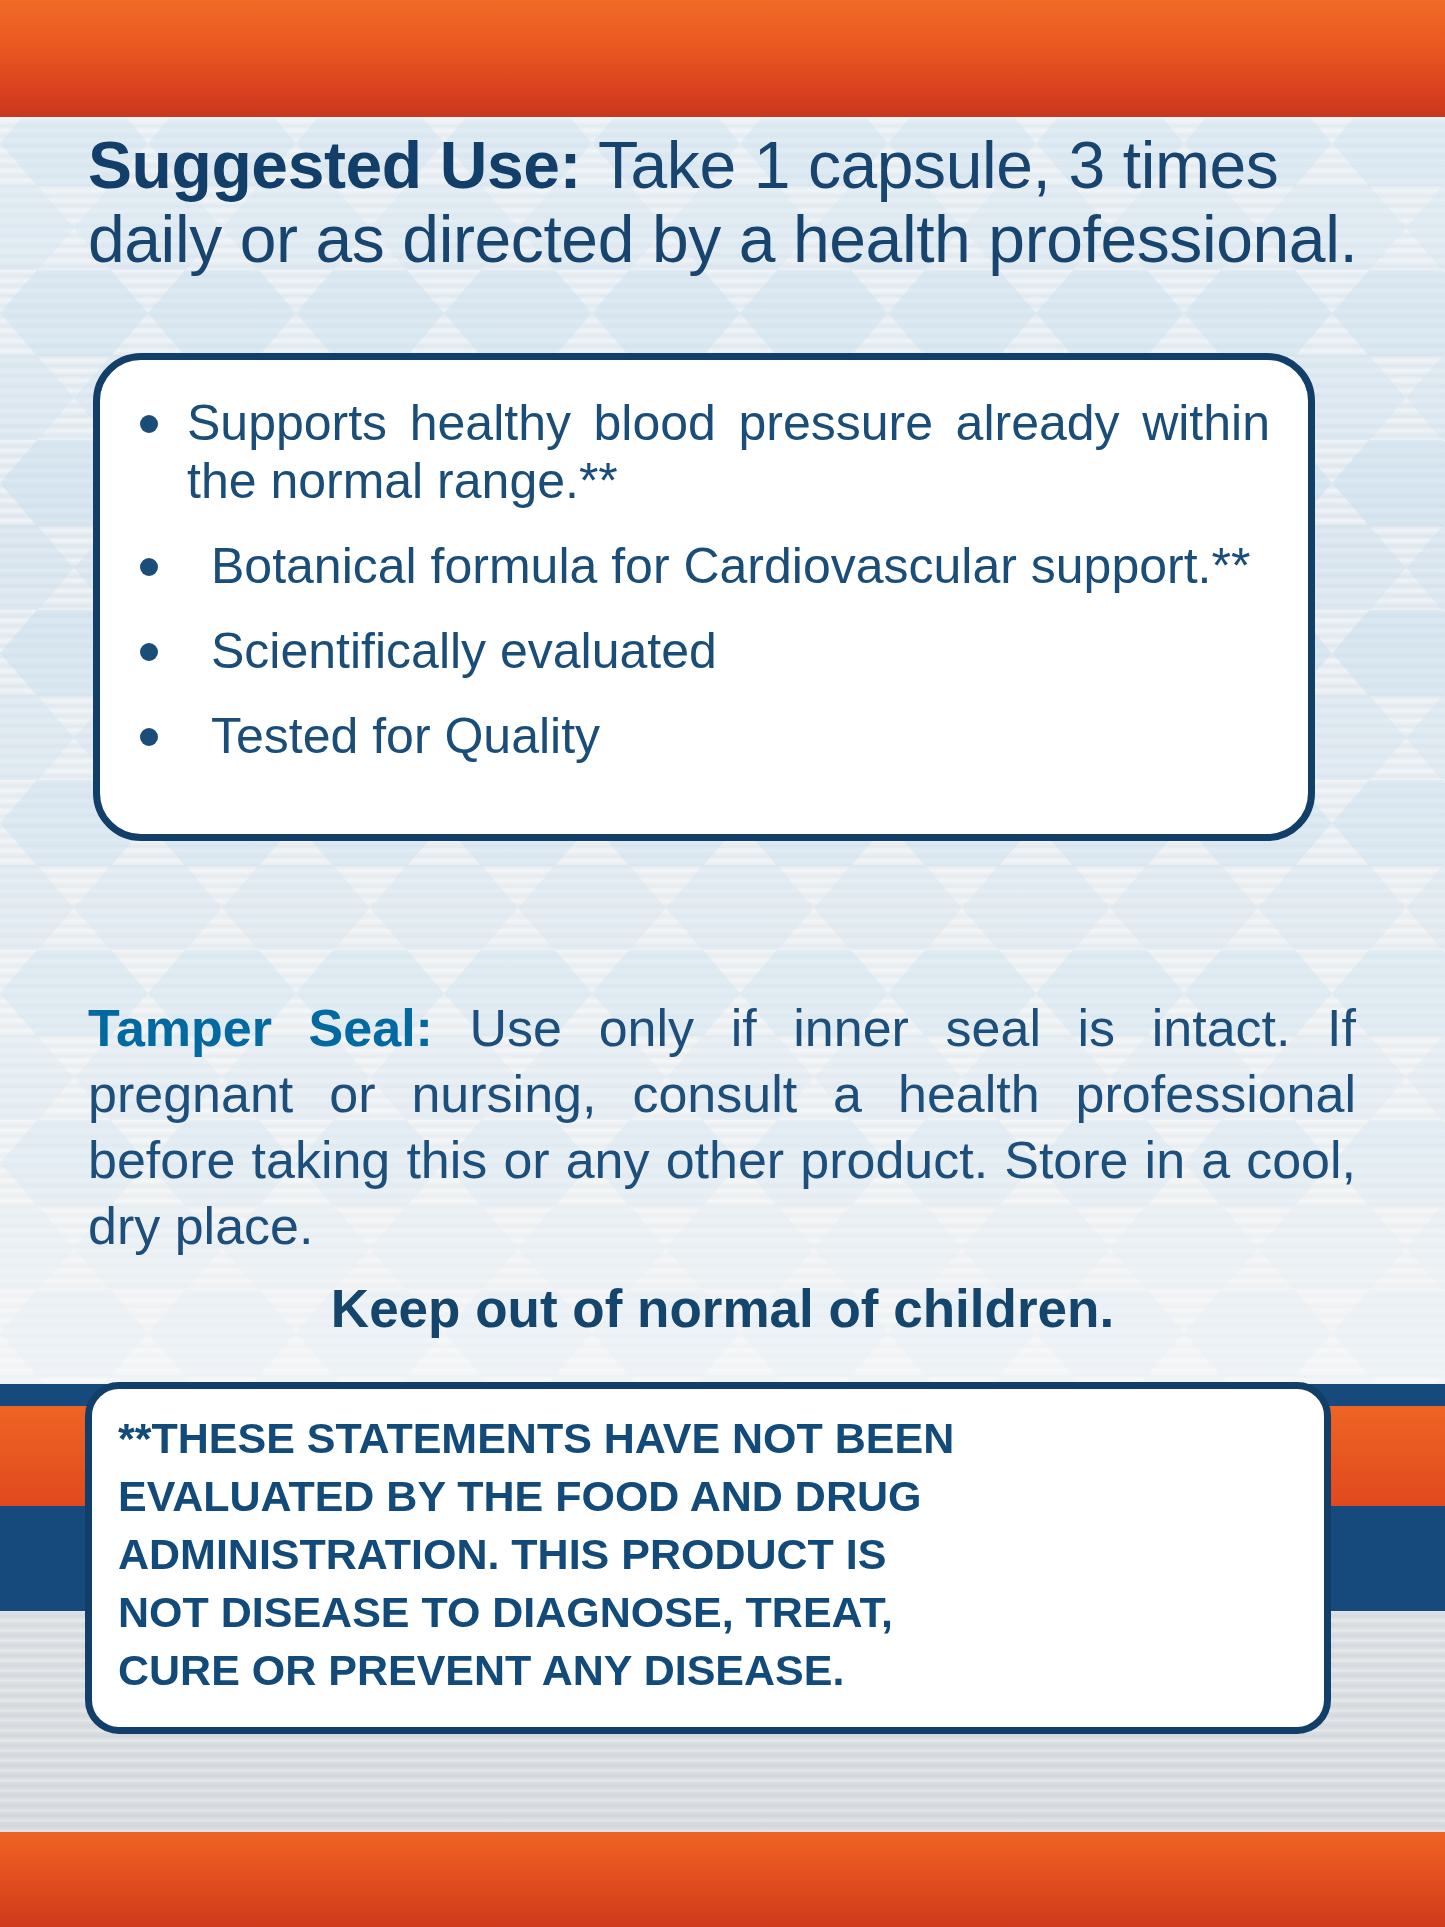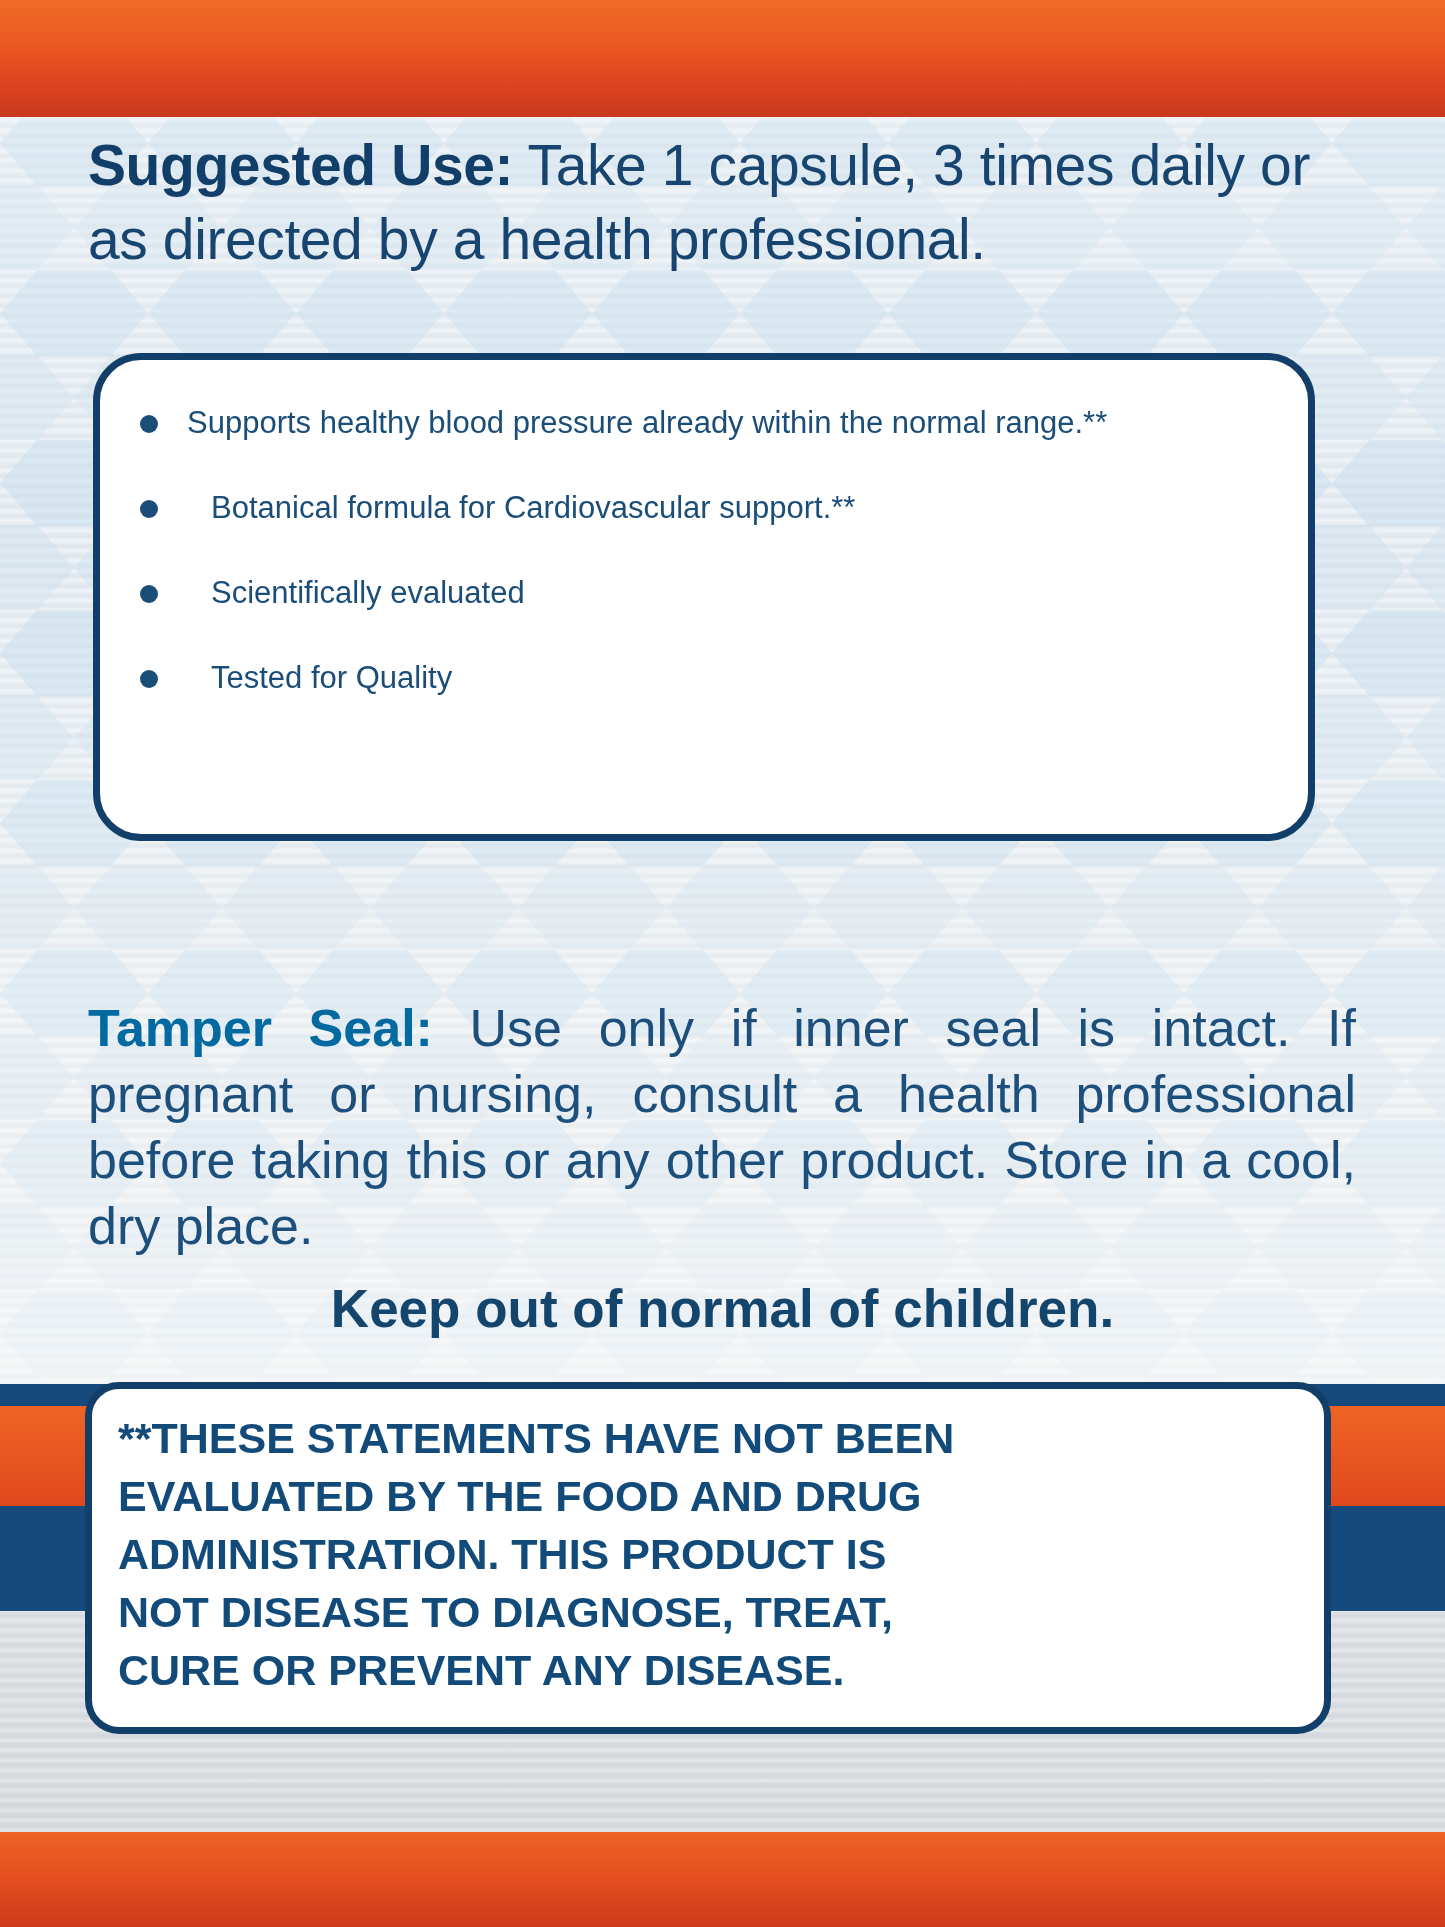--- a/index.html
+++ b/index.html
@@ -88,21 +88,21 @@
     left: 0; top: 1506px;
     width: 1445px; height: 105px;
     background: #174a7c;
   }
 
   
   .suggested-use {
     position: absolute;
     left: 88px; top: 128px;
     width: 1272px;
-    font-size: 57px;
+    font-size: 66px;
     line-height: 74px;
     color: #17456f;
     letter-spacing: -0.4px;
     font-family: "Liberation Sans", sans-serif;
     font-stretch: condensed;
   }
   .suggested-use b {
     font-weight: 700;
     color: #123f69;
   }
@@ -117,21 +117,21 @@
     border-radius: 48px;
   }
   .bullet-list {
     list-style: none;
     padding: 34px 38px 0 40px;
   }
   .bullet-item {
     display: flex;
     align-items: flex-start;
     color: #1b4d79;
-    font-size: 31px;
+    font-size: 50px;
     line-height: 58px;
     margin-bottom: 27px;
   }
   .bullet-item:last-child { margin-bottom: 0; }
   .bullet-dot {
     flex: 0 0 auto;
     width: 18px; height: 18px;
     border-radius: 50%;
     background: #1b4d79;
     margin: 21px 29px 0 0;

